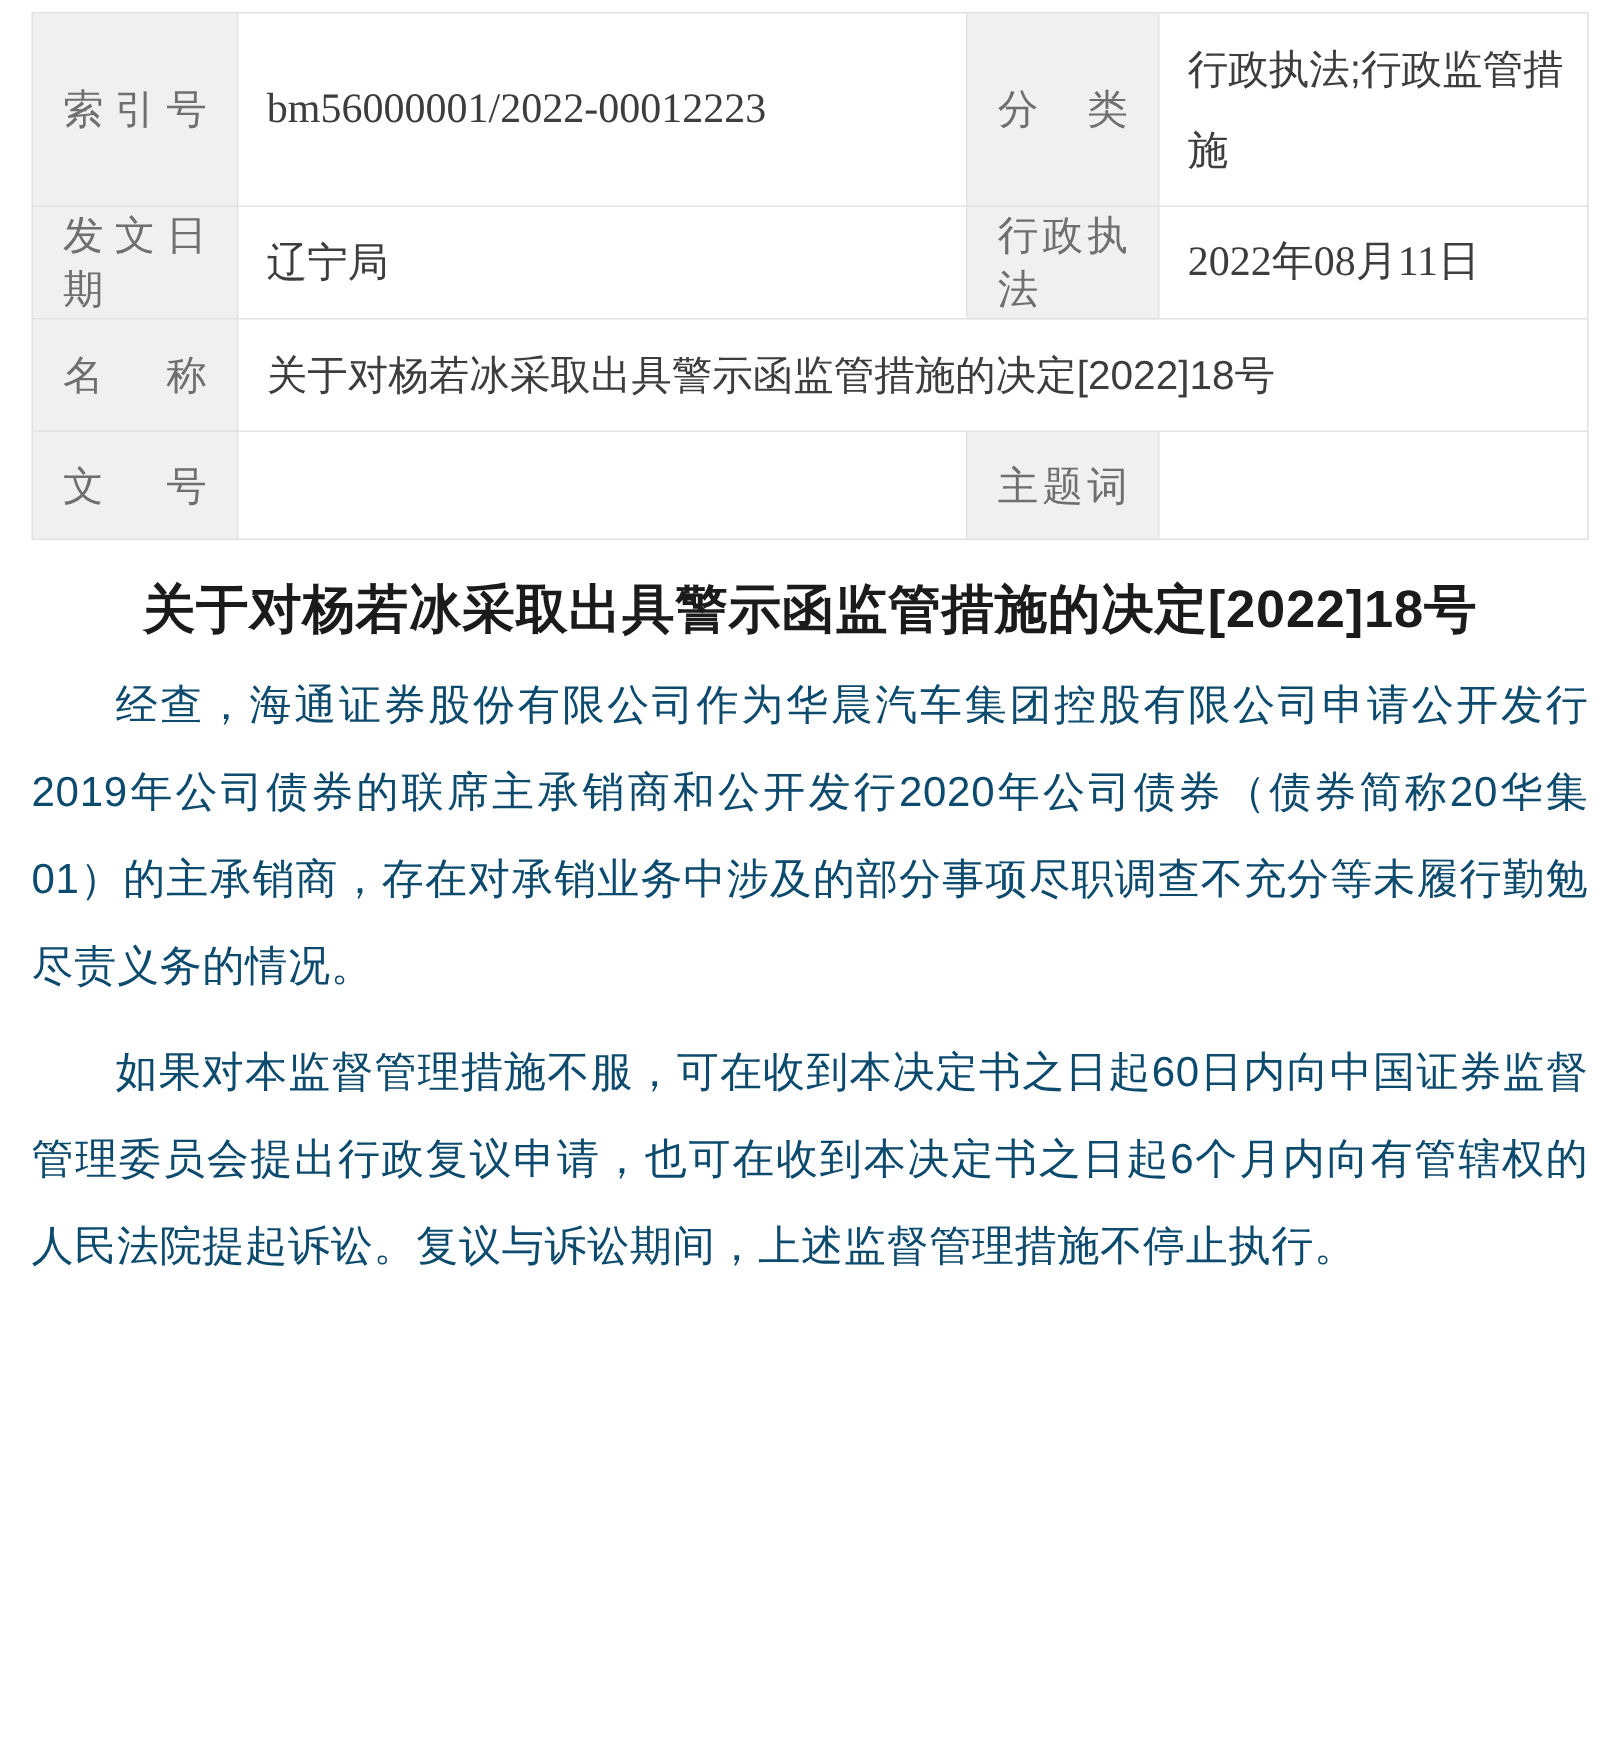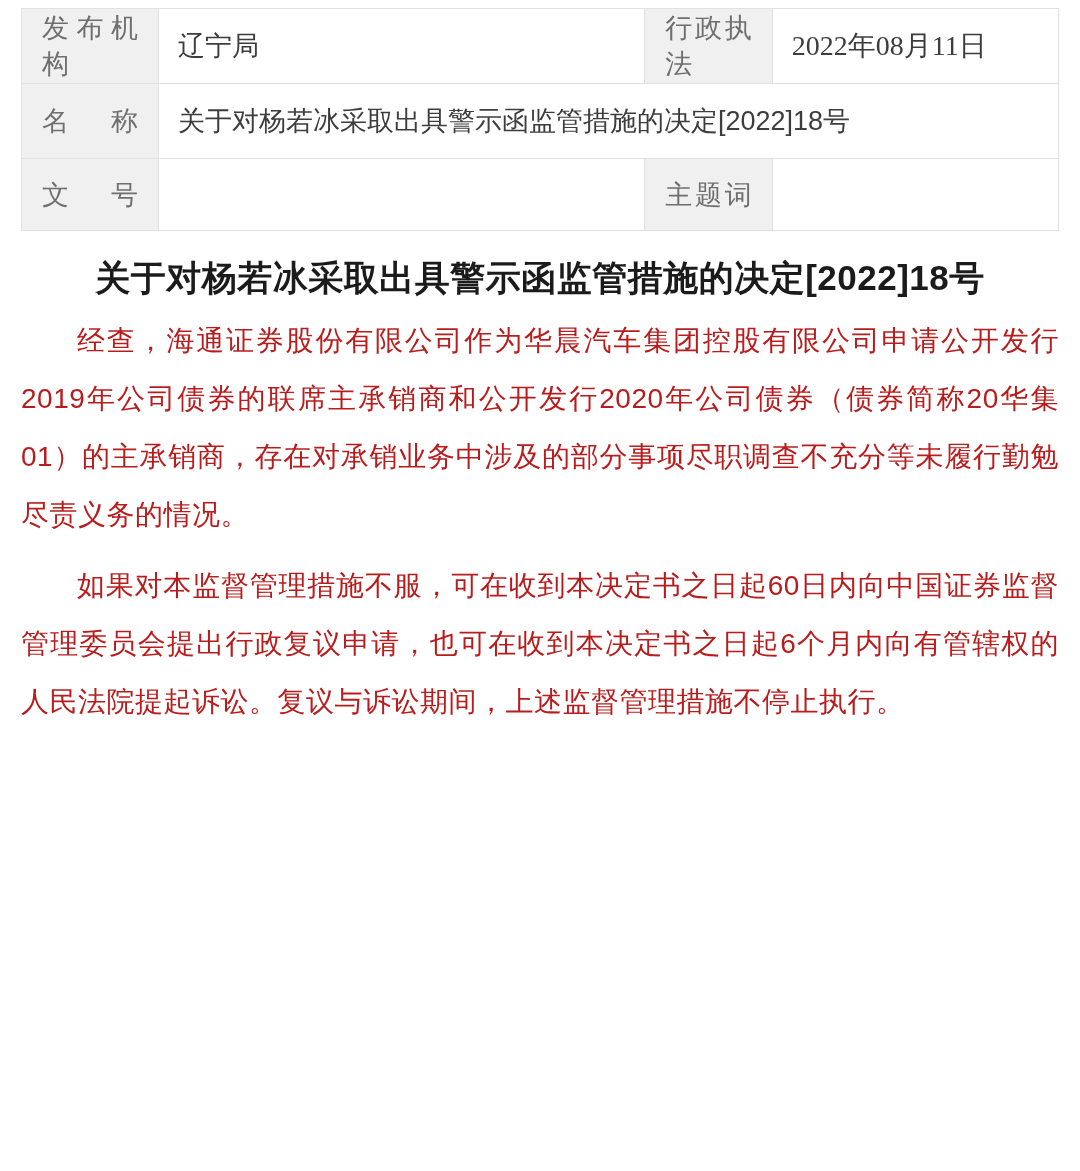--- a/index.html
+++ b/index.html
@@ -64,42 +64,52 @@
   .salutation {
     margin: 18px 0 26px 0;
     font-size: 28px;
     line-height: 58px;
     color: #4d4d4d;
   }
   .body-para {
     margin: 13px 0 0 0;
     font-size: 28px;
     line-height: 58px;
-    color: #b91c1c;
+    color: #0c4a6e;
     text-indent: 2em;
     text-align: justify;
     letter-spacing: 0.5px;
   }
 </style>
 </head>
 <body>
 
 <div class="page">
 
   <table class="meta-table">
     <colgroup>
       <col style="width:13.2%">
       <col style="width:46.9%">
       <col style="width:12.3%">
       <col style="width:27.6%">
     </colgroup>
     <tbody>
+        <tr class="row-1">
+      <td class="label-cell">
+        <span class="jlabel">索引号</span>
+      </td>
+      <td class="value-cell serif">bm56000001/2022-00012223</td>
+      <td class="label-cell">
+        <span class="jlabel">分类</span>
+      </td>
+      <td class="value-cell">行政执法;行政监管措施</td>
+    </tr>
     <tr class="row-2">
       <td class="label-cell">
-        <span class="jlabel">发布机构</span>
+        <span class="jlabel">发文日期</span>
       </td>
       <td class="value-cell">辽宁局</td>
       <td class="label-cell">
         <span class="jlabel">行政执法</span>
       </td>
       <td class="value-cell serif">2022年08月11日</td>
     </tr>
     <tr class="row-3">
       <td class="label-cell">
         <span class="jlabel">名称</span>

